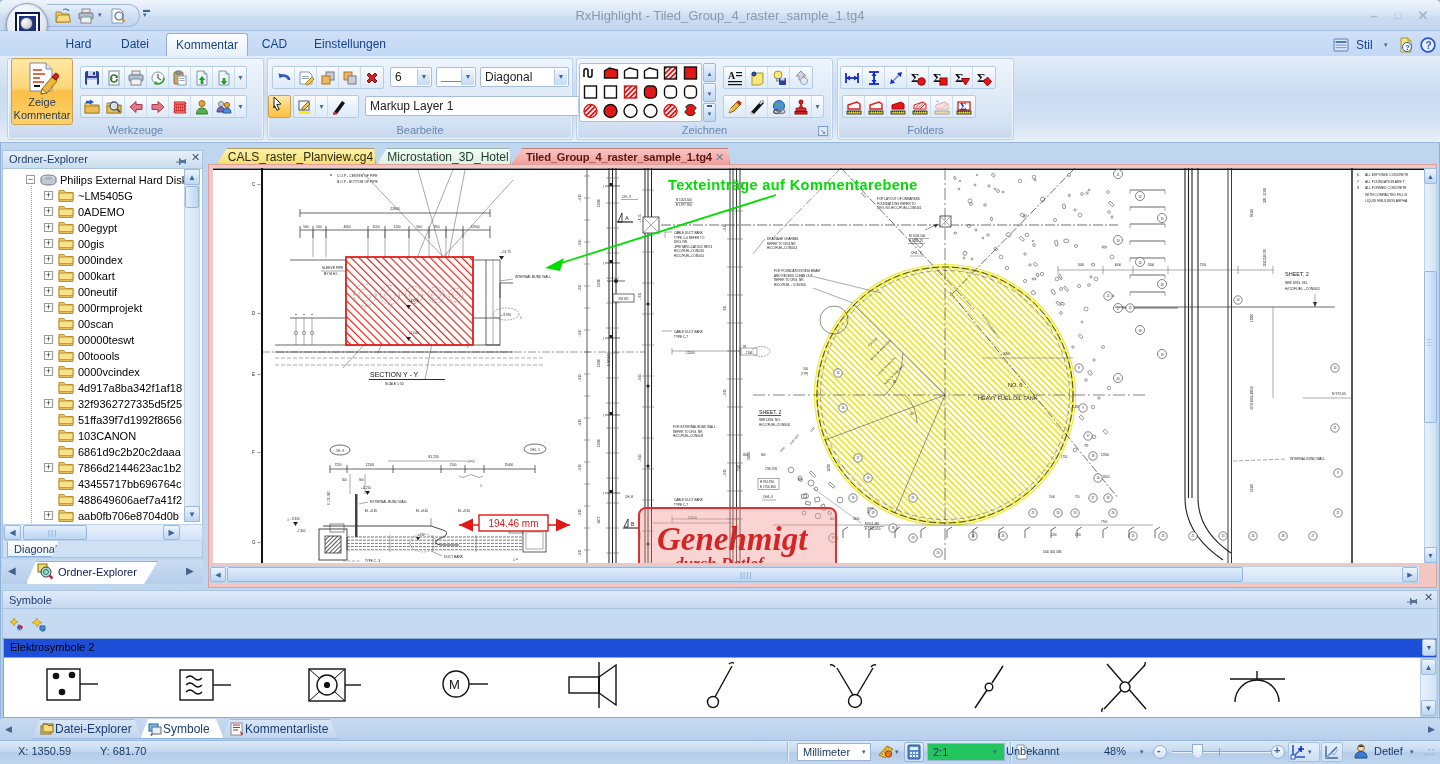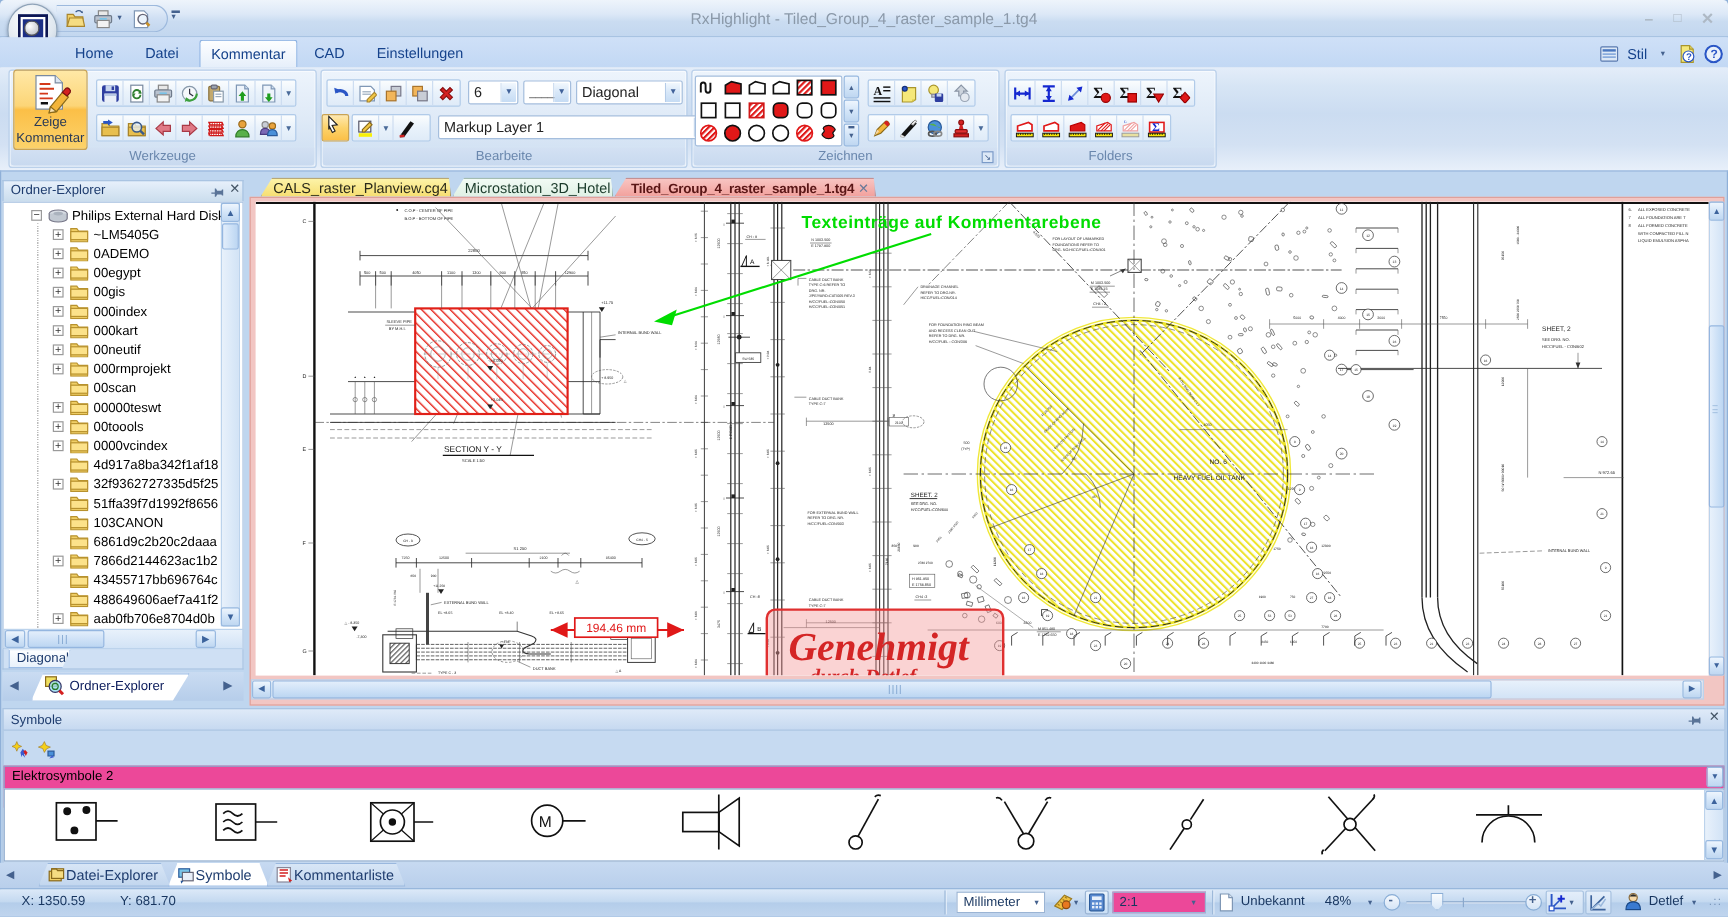--- a/index.html
+++ b/index.html
@@ -41,21 +41,21 @@
 
 .sbtrack-v{position:absolute;background:linear-gradient(90deg,#e8f1fb,#d2e3f6);border:1px solid #bcd3ec}
 .sbtrack-h{position:absolute;background:linear-gradient(#e8f1fb,#d2e3f6);border:1px solid #bcd3ec}
 .sbbtn{position:absolute;background:linear-gradient(#eef5fd,#d3e5f8 50%,#bfd7f1);border:1px solid #98b9e0;border-radius:2px;color:#3c639c;text-align:center}
 .sbthumb{position:absolute;background:linear-gradient(90deg,#e3eefb,#cfe2f7 50%,#bcd6f2);border:1px solid #94b6e0;border-radius:2px}
 .sbthumb.h{background:linear-gradient(#e3eefb,#cfe2f7 50%,#bcd6f2)}
 
 .dtab{position:absolute;top:148px;height:16px;font-size:12px;line-height:16px;text-align:center;border:1px solid #b49c7e;border-bottom:none;}
 
 #sym-hdr{left:2px;top:590px;width:1436px;height:19px;background:linear-gradient(#dfeaf8,#c6d9f0);border:1px solid #aac4e2;line-height:18px;padding-left:6px;font-size:11px;color:#1e3c6e}
-#sym-combo{left:3px;top:638px;width:1434px;height:35px;background:#ec4899;border:1px solid #8aa8cc;font-size:11px;line-height:17px;padding-left:6px;color:#000}
+#sym-combo{left:3px;top:638px;width:1434px;height:35px;background:#1d4ed8;border:1px solid #8aa8cc;font-size:11px;line-height:17px;padding-left:6px;color:#000}
 #sym-strip{left:3px;top:657px;width:1434px;height:61px;background:#fff;border:1px solid #8aa8cc}
 .btab{position:absolute;top:719px;height:20px;font-size:12px;line-height:19px;color:#1e3c6e;}
 
 #statusbar{left:0;top:740px;width:1440px;height:24px;background:linear-gradient(#dcE9f8 0%,#c4d9f0 45%,#b4cdea 50%,#c0d5ee 100%);border-top:1px solid #98b7dc}
 .stxt{position:absolute;font-size:11px;color:#17355f;top:745px}
 .sep{position:absolute;top:2px;bottom:2px;width:1px;background:#9db9da;box-shadow:1px 0 0 #e8f1fa}
 </style></head><body>
 <div id="titlebar" class="abs"></div>
 <div id="title-text" class="txt">RxHighlight - Tiled_Group_4_raster_sample_1.tg4</div>
 <div class="txt winbtn" style="left:1366px;width:16px;text-align:center">–</div>
@@ -79,21 +79,21 @@
       <path d="M2 1h8l3 3v11H2z" fill="#fff" stroke="#7f97b5"></path>
       <circle cx="9" cy="8" r="4" fill="rgba(220,235,250,.6)" stroke="#667" stroke-width="1.2"></circle>
       <path d="M12 11l2.5 2.5" stroke="#c89028" stroke-width="2.2"></path>
     </svg></div>
 <div class="txt" style="left:143px;top:7px;font-size:7px;color:#44618e;line-height:5px">▬<br>▾</div>
 <div id="appbtn" class="abs">
     <div class="sq"></div>
     <div class="lens"></div>
   </div>
 <div id="tabrow" class="abs"></div>
-<div class="rtab" style="left:51px;width:55px">Home</div>
+<div class="rtab" style="left:51px;width:55px">Hard</div>
 <div class="rtab" style="left:107px;width:56px">Datei</div>
 <div class="rtab active" style="left:166px;width:82px">Kommentar</div>
 <div class="rtab" style="left:249px;width:51px">CAD</div>
 <div class="rtab" style="left:301px;width:98px">Einstellungen</div>
 <div class="abs" style="left:1333px;top:37px;width:16px;height:16px"><svg width="16" height="16" viewBox="0 0 16 16">
       <rect x="1" y="2" width="14" height="12" rx="1" fill="#dcE8f6" stroke="#5a7ab0"></rect>
       <rect x="2.5" y="4" width="11" height="2" fill="#4a78c0"></rect>
       <rect x="2.5" y="7.5" width="11" height="1.2" fill="#7aa0d8"></rect>
       <rect x="2.5" y="10" width="11" height="1.2" fill="#7aa0d8"></rect>
     </svg></div>
@@ -1687,28 +1687,28 @@
       <rect x="4" y="3" width="8" height="3" fill="#e8f0fa"></rect>
       <g fill="#e8f0fa">
         <rect x="4" y="8" width="2" height="2"></rect>
         <rect x="7" y="8" width="2" height="2"></rect>
         <rect x="10" y="8" width="2" height="2"></rect>
         <rect x="4" y="11" width="2" height="2"></rect>
         <rect x="7" y="11" width="2" height="2"></rect>
         <rect x="10" y="11" width="2" height="2"></rect>
       </g>
     </svg></div>
-<div class="abs" style="left:927px;top:743px;width:78px;height:18px;background:#ec4899;border:1px solid #9ab4d4;font-size:11px;line-height:16px;padding-left:5px;color:#17355f">2:1</div>
+<div class="abs" style="left:927px;top:743px;width:78px;height:18px;background:#22c55e;border:1px solid #9ab4d4;font-size:11px;line-height:16px;padding-left:5px;color:#17355f">2:1</div>
 <div class="txt" style="left:993px;top:748px;font-size:7px;color:#44618e">▾</div>
 <div class="sep" style="left:1010px;top:742px"></div>
 <div class="abs" style="left:1014px;top:744px;width:16px;height:16px"><svg width="16" height="16" viewBox="0 0 16 16">
       <path d="M3 1h7l3 3v11H3z" fill="#fff" stroke="#7f97b5"></path>
       <path d="M10 1v3h3" fill="#dce6f2" stroke="#7f97b5"></path>
     </svg></div>
-<div class="stxt" style="left:1034px">Unbekannt</div>
+<div class="stxt" style="left:1006px">Unbekannt</div>
 <div class="stxt" style="left:1104px">48%</div>
 <div class="txt" style="left:1140px;top:748px;font-size:7px;color:#44618e">▾</div>
 <div class="abs" style="left:1153px;top:745px;width:14px;height:14px;border-radius:50%;background:linear-gradient(#f4f8fd,#d4e4f6);border:1px solid #8aaed6"></div>
 <div class="txt" style="left:1157px;top:744px;font-size:11px;color:#44618e;font-weight:bold">-</div>
 <div class="abs" style="left:1172px;top:751px;width:100px;height:2px;background:#8aa8cc;border-bottom:1px solid #e8f1fa"></div>
 <div class="abs" style="left:1219px;top:748px;width:1px;height:8px;background:#8aa8cc"></div>
 <div class="abs" style="left:1192px;top:744px;width:11px;height:15px;background:linear-gradient(#f8fbfe,#d8e7f7);border:1px solid #8aaed6;clip-path:polygon(0 0,100% 0,100% 60%,50% 100%,0 60%)"></div>
 <div class="abs" style="left:1271px;top:745px;width:14px;height:14px;border-radius:50%;background:linear-gradient(#f4f8fd,#d4e4f6);border:1px solid #8aaed6"></div>
 <div class="txt" style="left:1274px;top:744px;font-size:11px;color:#44618e;font-weight:bold">+</div>
 <div class="abs" style="left:1288px;top:742px;width:32px;height:20px;background:linear-gradient(#e4eefa,#cddff3);border:1px solid #a8c2e0;border-radius:2px"></div>

